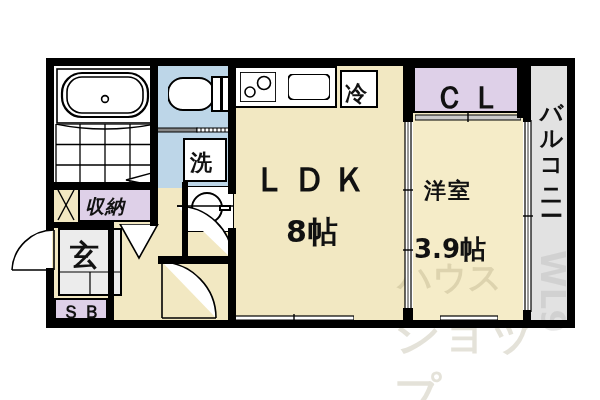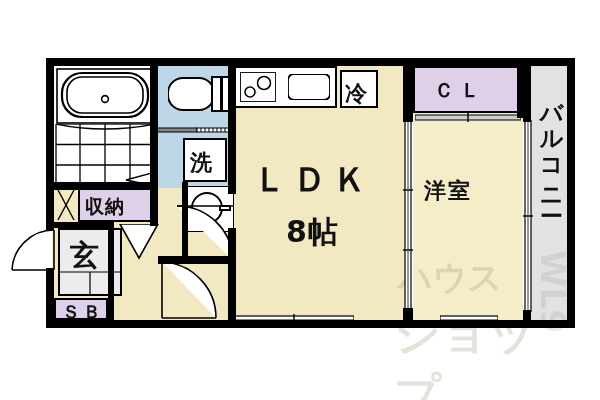--- a/index.html
+++ b/index.html
@@ -16,21 +16,21 @@
   .floor-genkan{background:#ececec;}
   .floor-balcony{background:#e2e2e2;}
   .cl-box{background:#ded0e8;border:2px solid #000;}
   .sb-box{background:#ded0e8;border:2px solid #000;}
   .shunou-box{background:#ded0e8;border:2px solid #000;}
   .lbl{position:absolute;color:#111;font-weight:700;letter-spacing:2px;white-space:nowrap;}
   .lbl-ldk{font-size:34px;letter-spacing:6px;}
   .lbl-jo-ldk{font-size:30px;letter-spacing:1px;}
   .lbl-room{font-size:22px;letter-spacing:2px;}
   .lbl-jo-room{font-size:26px;letter-spacing:0px;}
-  .lbl-cl{font-size:20px;letter-spacing:6px;}
+  .lbl-cl{font-size:31px;letter-spacing:6px;}
   .lbl-sb{font-size:18px;letter-spacing:3px;}
   .lbl-shunou{font-size:19px;letter-spacing:1px;}
   .lbl-gen{font-size:29px;}
   .lbl-sen{font-size:22px;}
   .lbl-rei{font-size:22px;}
   .lbl-balcony{font-size:23px;writing-mode:vertical-rl;letter-spacing:3px;line-height:1;}
   .fixture{border:2px solid #000;background:#fff;box-sizing:border-box;}
   svg{display:block;}
   .wm{position:absolute;pointer-events:none;opacity:.22;}
   .wm span{color:#8a7f55;font-weight:800;}
@@ -125,40 +125,41 @@
 
   <div class="abs cl-box" style="left:413px;top:66px;width:110px;height:47px;"></div>
   <div class="lbl lbl-cl" style="left:434px;top:77px;">ＣＬ</div>
 
   <svg class="abs" style="left:415px;top:113px;width:106px;height:9px;" viewBox="0 0 106 9">
     <rect x="0" y="2" width="106" height="5" fill="#ccc" stroke="#000" stroke-width="1"></rect>
     <line x1="53" y1="0" x2="53" y2="9" stroke="#000" stroke-width="1.4"></line>
   </svg>
 
   <div class="abs shunou-box" style="left:78px;top:188px;width:75px;height:34px;"></div>
-  <div class="lbl lbl-shunou" style="left:85px;top:194px;">収納</div>
+  <div class="lbl lbl-shunou" style="left:85px;top:194px;font-style:italic;">収納</div>
 
   <svg class="abs" style="left:56px;top:188px;width:20px;height:34px;" viewBox="0 0 20 34">
     <line x1="2" y1="2" x2="18" y2="32" stroke="#000" stroke-width="1.4"></line>
     <line x1="18" y1="2" x2="2" y2="32" stroke="#000" stroke-width="1.4"></line>
   </svg>
 
   <div class="abs floor-genkan" style="left:58px;top:228px;width:64px;height:68px;border:2px solid #000;"></div>
   <svg class="abs" style="left:58px;top:228px;width:64px;height:68px;" viewBox="0 0 64 68">
     <line x1="0" y1="44" x2="64" y2="44" stroke="#000" stroke-width="1.2"></line>
     <line x1="32" y1="44" x2="32" y2="68" stroke="#000" stroke-width="1.2"></line>
   </svg>
   <div class="lbl lbl-gen" style="left:70px;top:236px;">玄</div>
 
   <div class="abs sb-box" style="left:54px;top:298px;width:54px;height:22px;"></div>
   <div class="lbl lbl-ldk" style="left:253px;top:157px;">ＬＤＫ</div>
 
   <div class="lbl lbl-sb" style="left:62px;top:300px;">ＳＢ</div>
   <div class="lbl lbl-jo-ldk" style="left:286px;top:212px;">8帖</div>
   <div class="lbl lbl-room" style="left:424px;top:176px;">洋室</div>
+  <div class="lbl lbl-jo-room" style="left:414px;top:232px;">3.9帖</div>
   <div class="lbl lbl-balcony" style="left:540px;top:86px;">バルコニー</div>
 
   <svg class="abs" style="left:8px;top:228px;width:48px;height:44px;" viewBox="0 0 48 44">
     <path d="M46 2 A 42 42 0 0 0 4 42" fill="#fff" stroke="#000" stroke-width="1.6"></path>
     <line x1="46" y1="2" x2="46" y2="42" stroke="#000" stroke-width="1.6"></line>
     <line x1="4" y1="42" x2="46" y2="42" stroke="#000" stroke-width="1.6"></line>
   </svg>
 
   <svg class="abs" style="left:118px;top:224px;width:42px;height:38px;" viewBox="0 0 42 38">
     <path d="M2 0 L21 34 L40 0 Z" fill="#fff" stroke="#000" stroke-width="1.6"></path>

